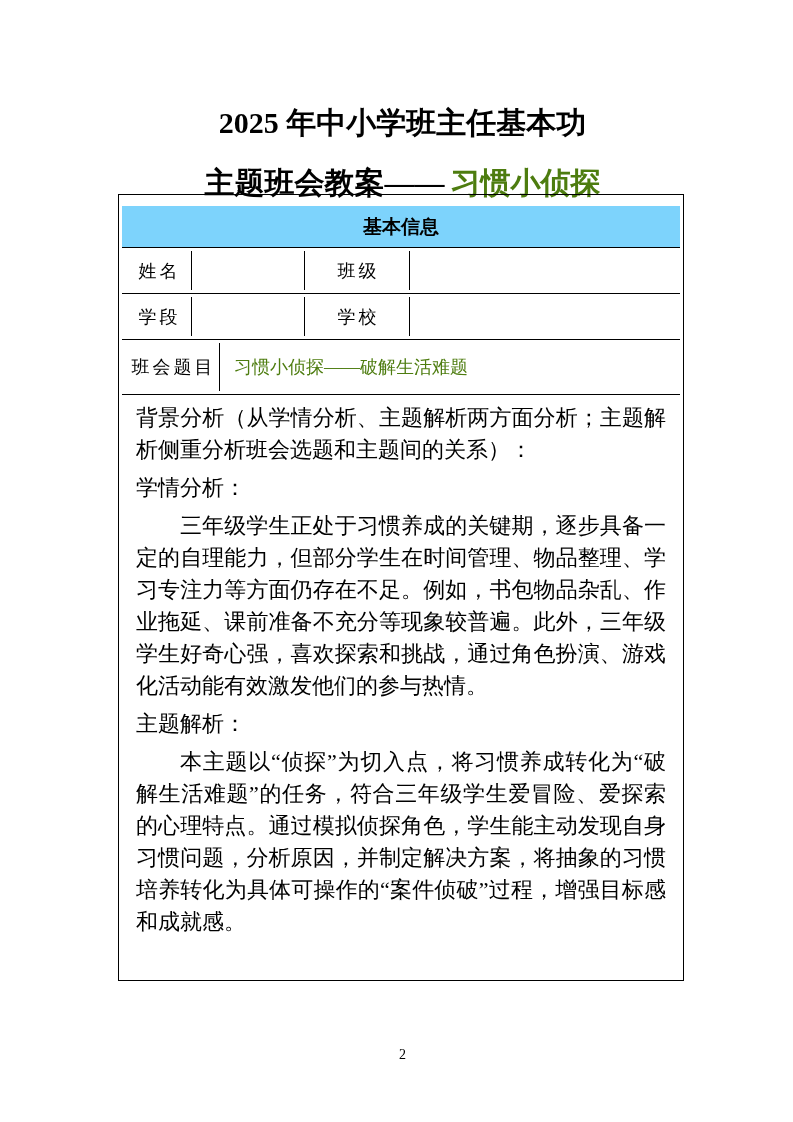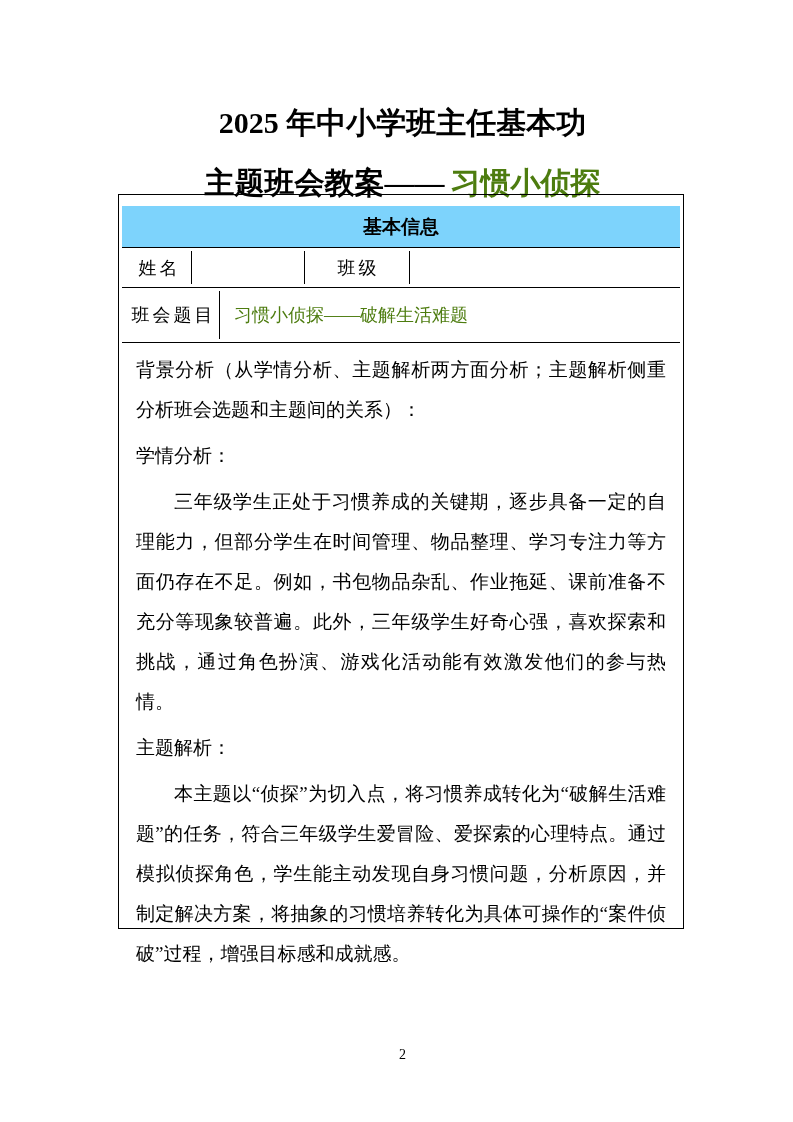--- a/index.html
+++ b/index.html
@@ -24,32 +24,32 @@
   .t-row { display:flex; align-items:stretch; border-bottom:1px solid #000; }
   .t-row:last-child { border-bottom:none; }
   .green-header {
     height:42px; background:#7dd3fc;
     display:flex; align-items:center; justify-content:center;
     font-family:"Liberation Sans","DejaVu Sans",sans-serif;
     font-weight:bold; font-size:19px;margin-top:8px;
   }
   .cell { display:flex; align-items:center; border-right:1px solid #000; }
   .cell:last-child { border-right:none; }
-  .info-row { height:40px; }
+  .info-row { height:46px; }
   .label-cell { justify-content:center; font-size:18px; letter-spacing:3px; }
   .label-cell span { margin-right:-3px; }
   .w1 { width:67px; }  .w2 { width:113px; }  .w3 { width:105px; }
   .wlast { flex:1; }
   .topic-row { height:55px; }
   .topic-label { width:95px; }
   .topic-value { flex:1; padding-left:11px; font-size:18px; }
   .bg-row { height:582px; }
   .bg-cell {
     width:100%; padding:1px 8px 0 8px;
-    font-size:19px; line-height:40px;
+    font-size:22px; line-height:32px;
     text-align:justify;
   }
   .bg-cell p.indent { text-indent:2em; }
   .goal-row { height:40px; }
   .goal-cell { width:100%; padding:0 8px; font-size:16.5px; }
   
   .page-number {
     position:absolute; top:1038px; left:0; width:100%;
     text-align:center; font-size:14px;
   }
@@ -78,20 +78,34 @@
           <span></span>
         </div>
       <div class="cell label-cell w3">
           <span>班级</span>
         </div>
       <div class="cell wlast">
           <span></span>
         </div>
     </div>
 
+    <div class="t-row info-row">
+      <div class="cell label-cell w1">
+          <span>学段</span>
+        </div>
+      <div class="cell w2">
+          <span></span>
+        </div>
+      <div class="cell label-cell w3">
+          <span>学校</span>
+        </div>
+      <div class="cell wlast">
+          <span></span>
+        </div>
+    </div>
 
 
     <div class="t-row topic-row">
       <div class="cell label-cell topic-label">
           <span>班会题目</span>
         </div>
       <div class="cell topic-value red">
           <span>习惯小侦探——破解生活难题</span>
         </div>
     </div>

